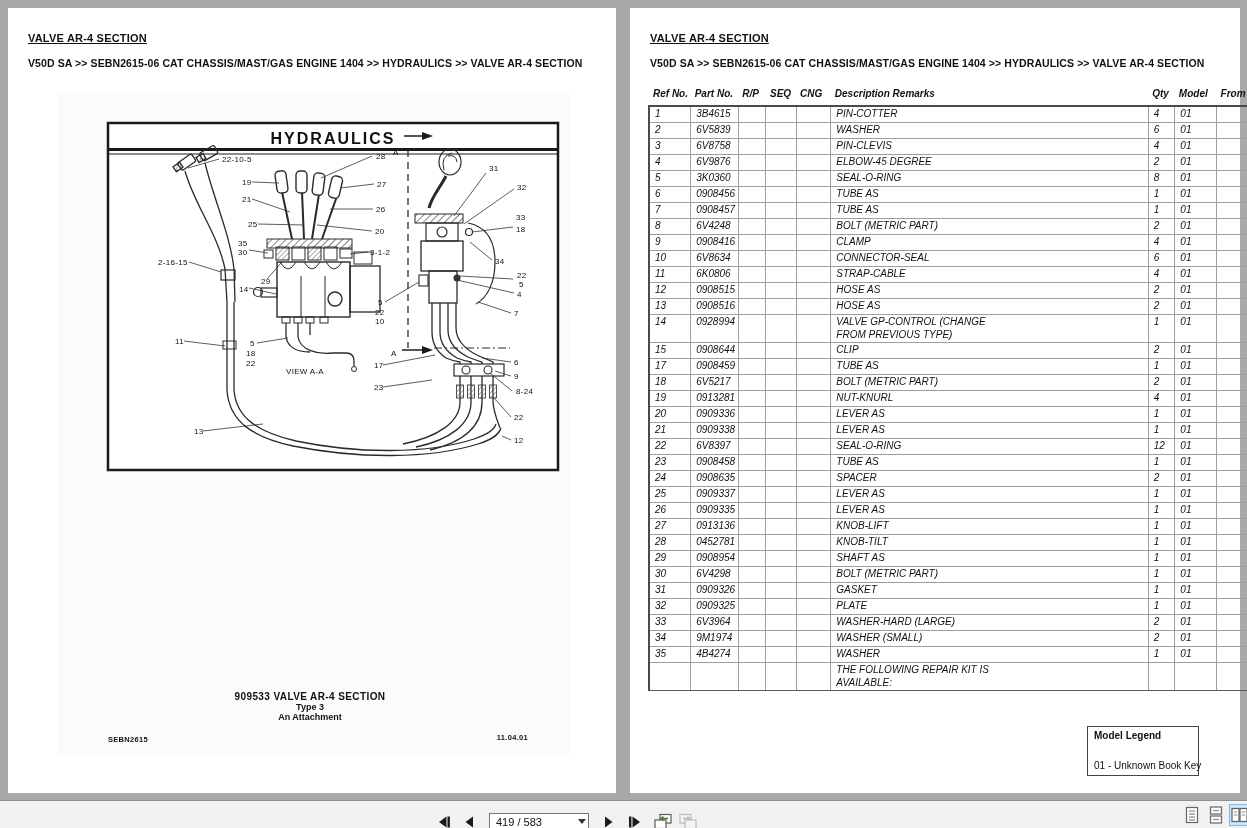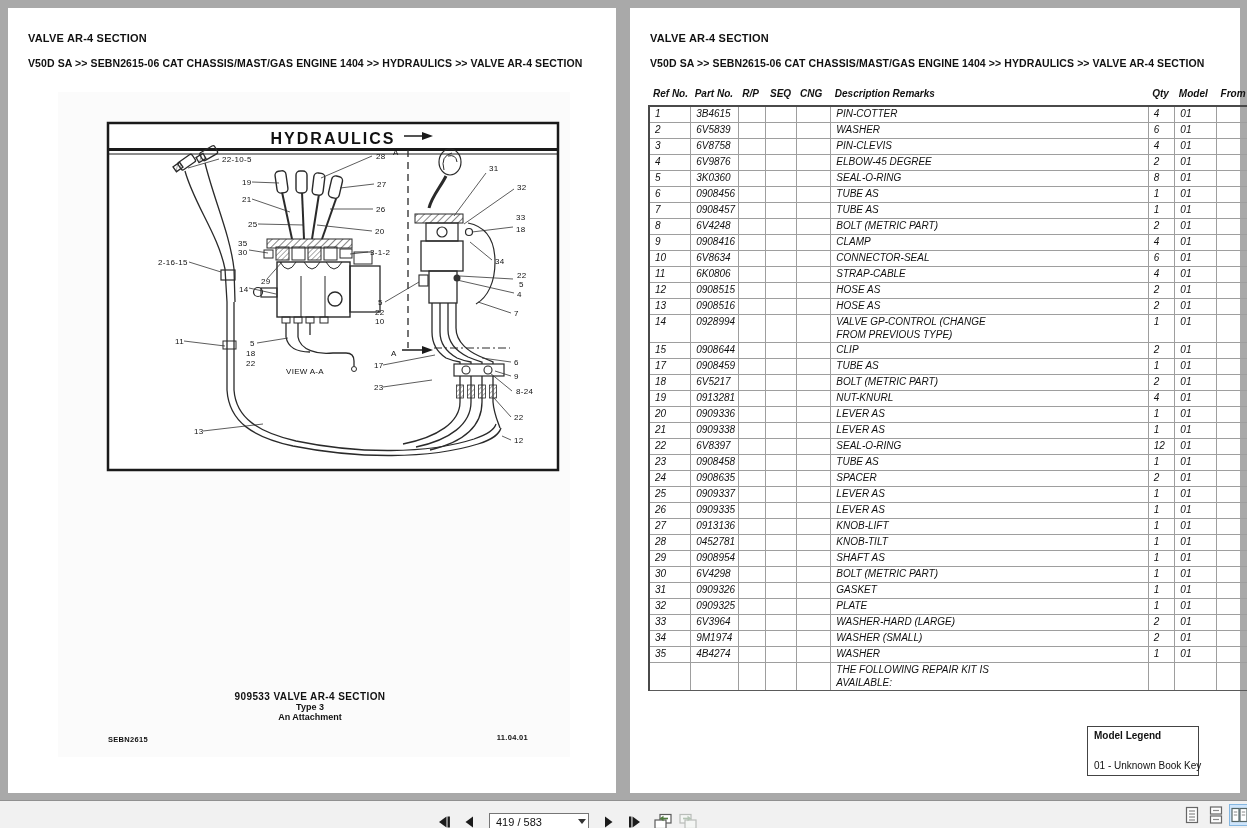--- a/index.html
+++ b/index.html
@@ -9,20 +9,21 @@
     -webkit-font-smoothing:antialiased;
   }
   .page{
     position:absolute;top:8px;background:#ffffff;height:785px;
   }
   .page-left{left:8px;width:608px;}
   .page-right{left:630px;width:610px;}
   .doc-title{
     position:absolute;left:20px;top:24px;font-size:11px;font-weight:bold;color:#111;
     letter-spacing:.2px;
+    text-decoration:underline;
   }
   .breadcrumb{
     position:absolute;left:20px;top:49px;font-size:10.5px;font-weight:bold;color:#111;
     white-space:nowrap;letter-spacing:.1px;
   }
   
   .scan{
     position:absolute;left:50px;top:84px;width:512px;height:665px;background:#fbfbfb;
   }
   .scan svg{display:block;}

